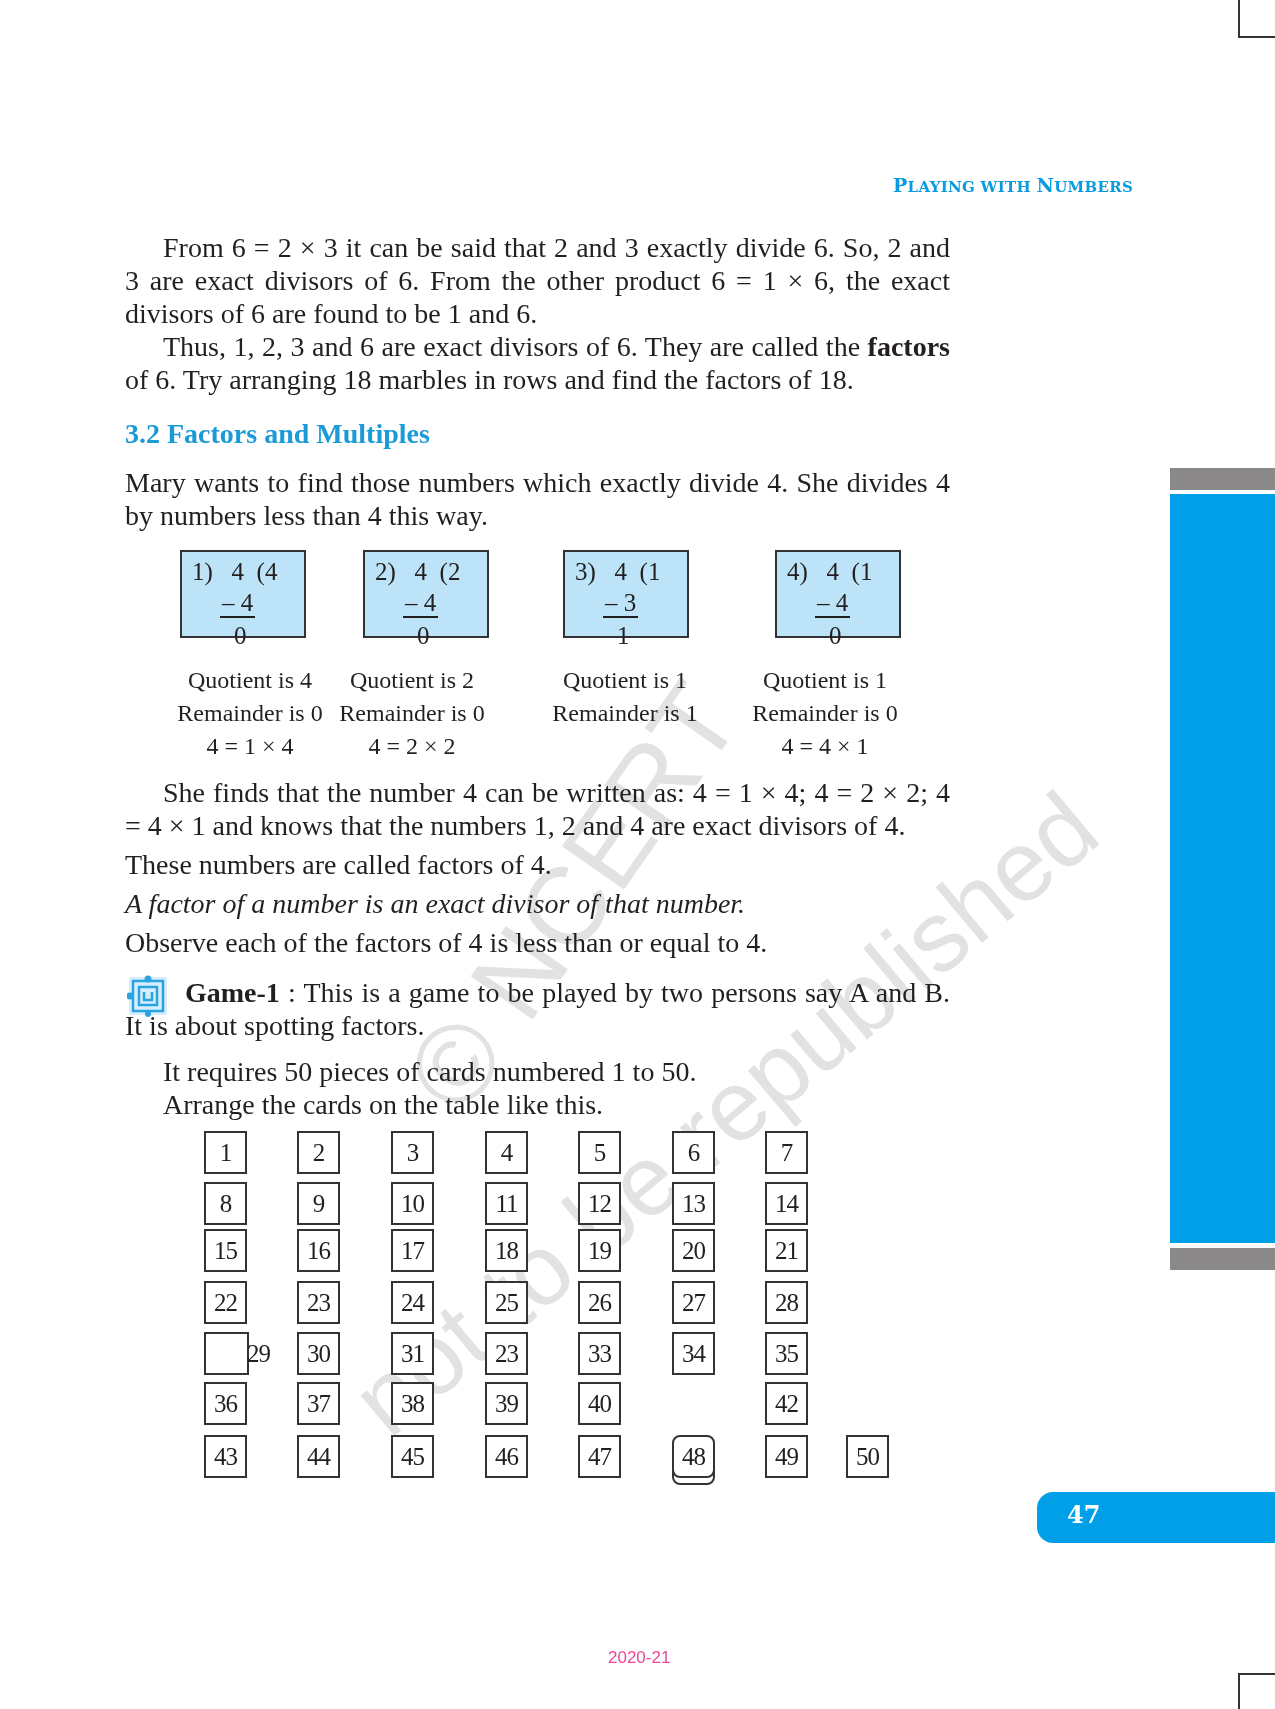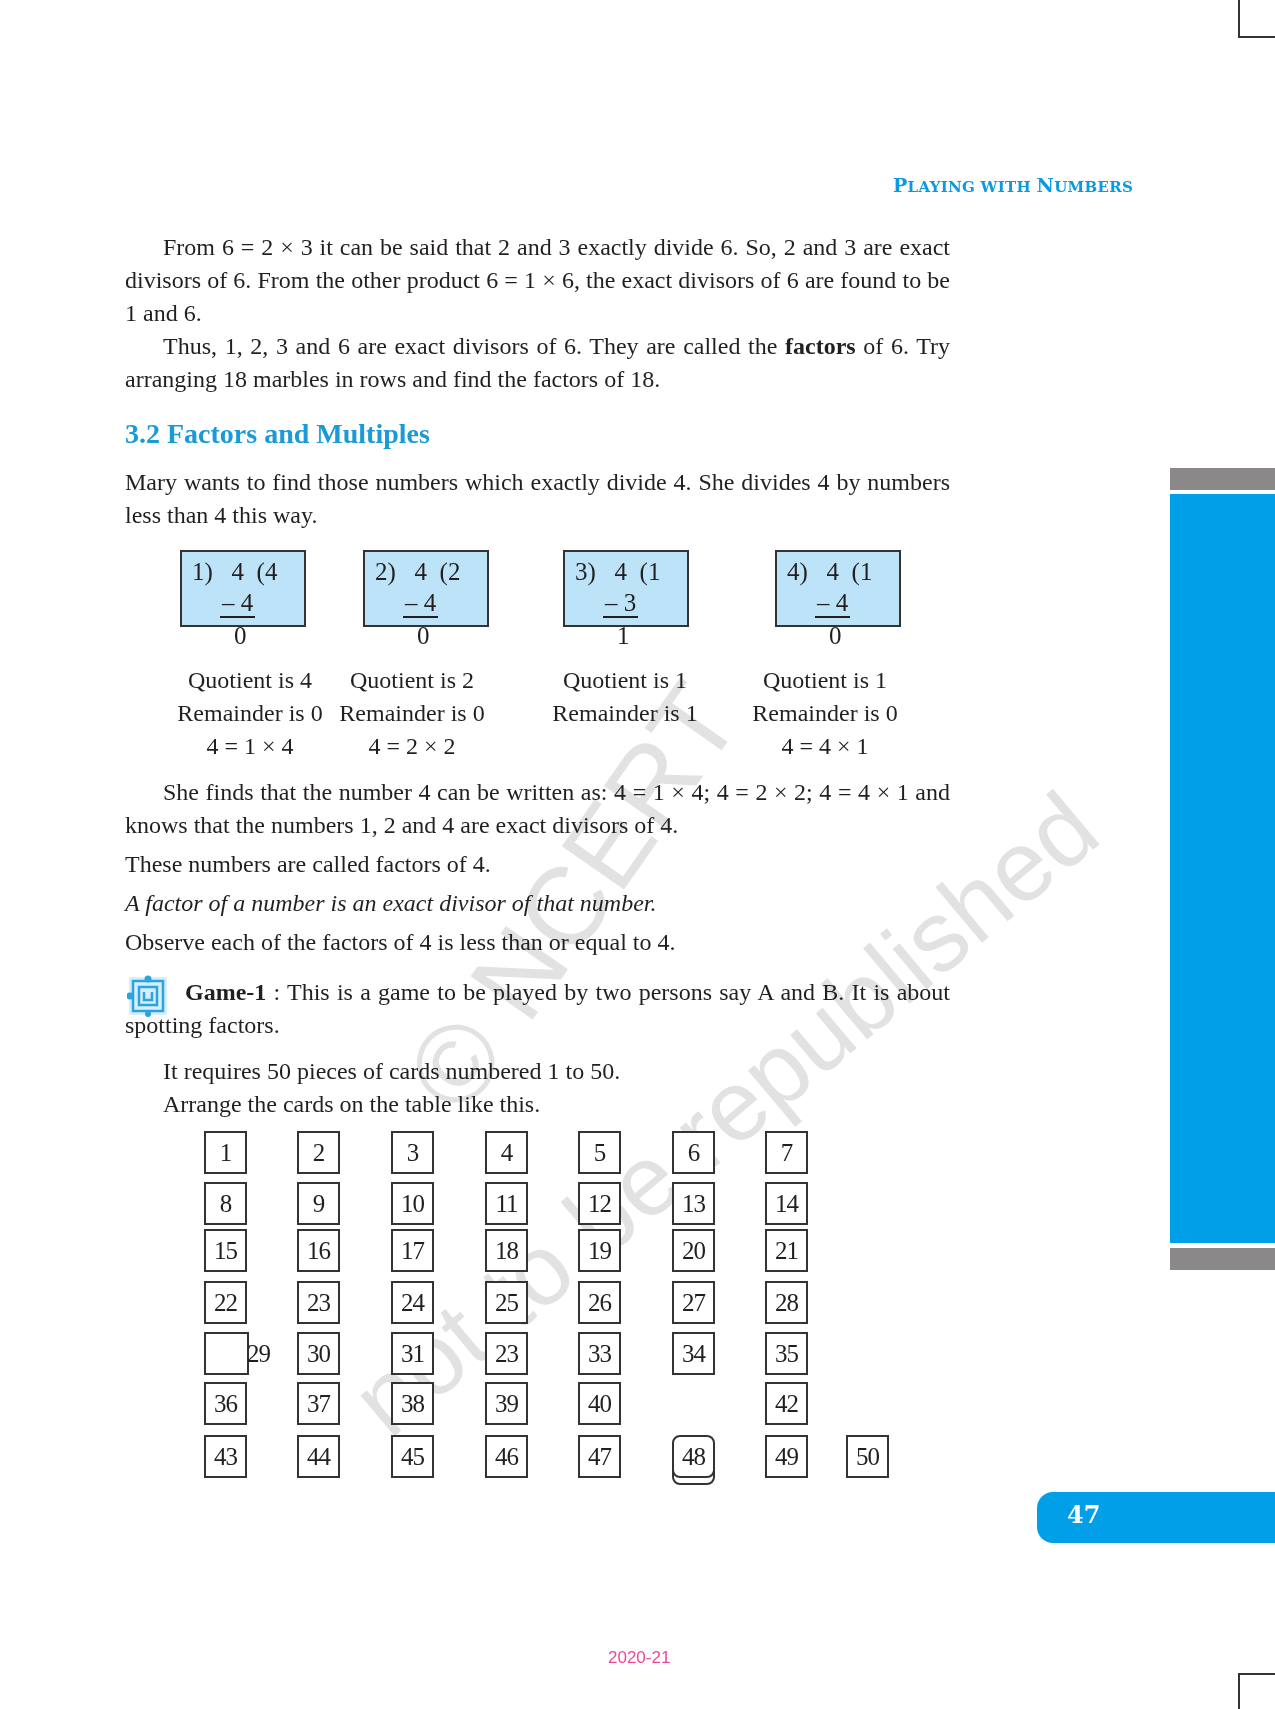--- a/index.html
+++ b/index.html
@@ -12,27 +12,27 @@
   .crop-bot-h { left:1238px; top:1673px; width:37px; height:2px; background:#333; }
   .running-head { left:893px; top:174px; font-family:"DejaVu Serif", serif; font-weight:bold; color:#0a9ae0; font-size:15px; letter-spacing:0.3px; }
   .running-head .big { font-size:19px; }
   .side-gray1 { left:1170px; top:468px; width:105px; height:22px; background:#8a8888; }
   .side-blue { left:1170px; top:494px; width:105px; height:749px; background:#009fe8; }
   .side-gray2 { left:1170px; top:1248px; width:105px; height:22px; background:#8a8888; }
   .page-tab { left:1037px; top:1492px; width:238px; height:51px; background:#009fe8; border-radius:16px 0 0 16px; }
   .page-num { left:1067px; top:1500px; color:#fff; font-family:"DejaVu Serif", serif; font-weight:bold; font-size:24px; }
   .year { left:608px; top:1648px; font-family:"Liberation Sans", sans-serif; font-size:17px; color:#ec4899; }
 
-  .p { position:absolute; left:125px; width:825px; font-size:24px; line-height:33px; text-align:justify; }
+  .p { position:absolute; left:125px; width:825px; font-size:28px; line-height:33px; text-align:justify; }
   .indent { text-indent:38px; }
   .p b { font-weight:bold; }
   .heading { position:absolute; left:125px; top:418px; font-size:28px; font-weight:bold; color:#1a9ad6; }
   .italic { font-style:italic; }
 
-  .div-box { position:absolute; top:550px; width:126px; height:77px; background:#bde3f8; border:2px solid #333; box-sizing:border-box; font-size:25px; }
+  .div-box { position:absolute; top:550px; width:126px; height:88px; background:#bde3f8; border:2px solid #333; box-sizing:border-box; font-size:25px; }
   .div-box .l1 { position:absolute; left:10px; top:6px; white-space:pre; }
   .div-box .l2 { position:absolute; left:38px; top:38px; border-bottom:2px solid #231f20; line-height:26px; padding:0 2px; }
   .div-box .l3 { position:absolute; left:52px; top:70px; }
   .caption { position:absolute; top:664px; width:190px; text-align:center; font-size:24px; line-height:33px; }
 
   .game-icon { left:127px; top:975px; width:42px; height:42px; }
 
   .card { position:absolute; width:43px; height:43px; border:2px solid #333; box-sizing:border-box; background:#fff;
           font-size:25px; line-height:39px; text-align:center; letter-spacing:-1px; }
 

